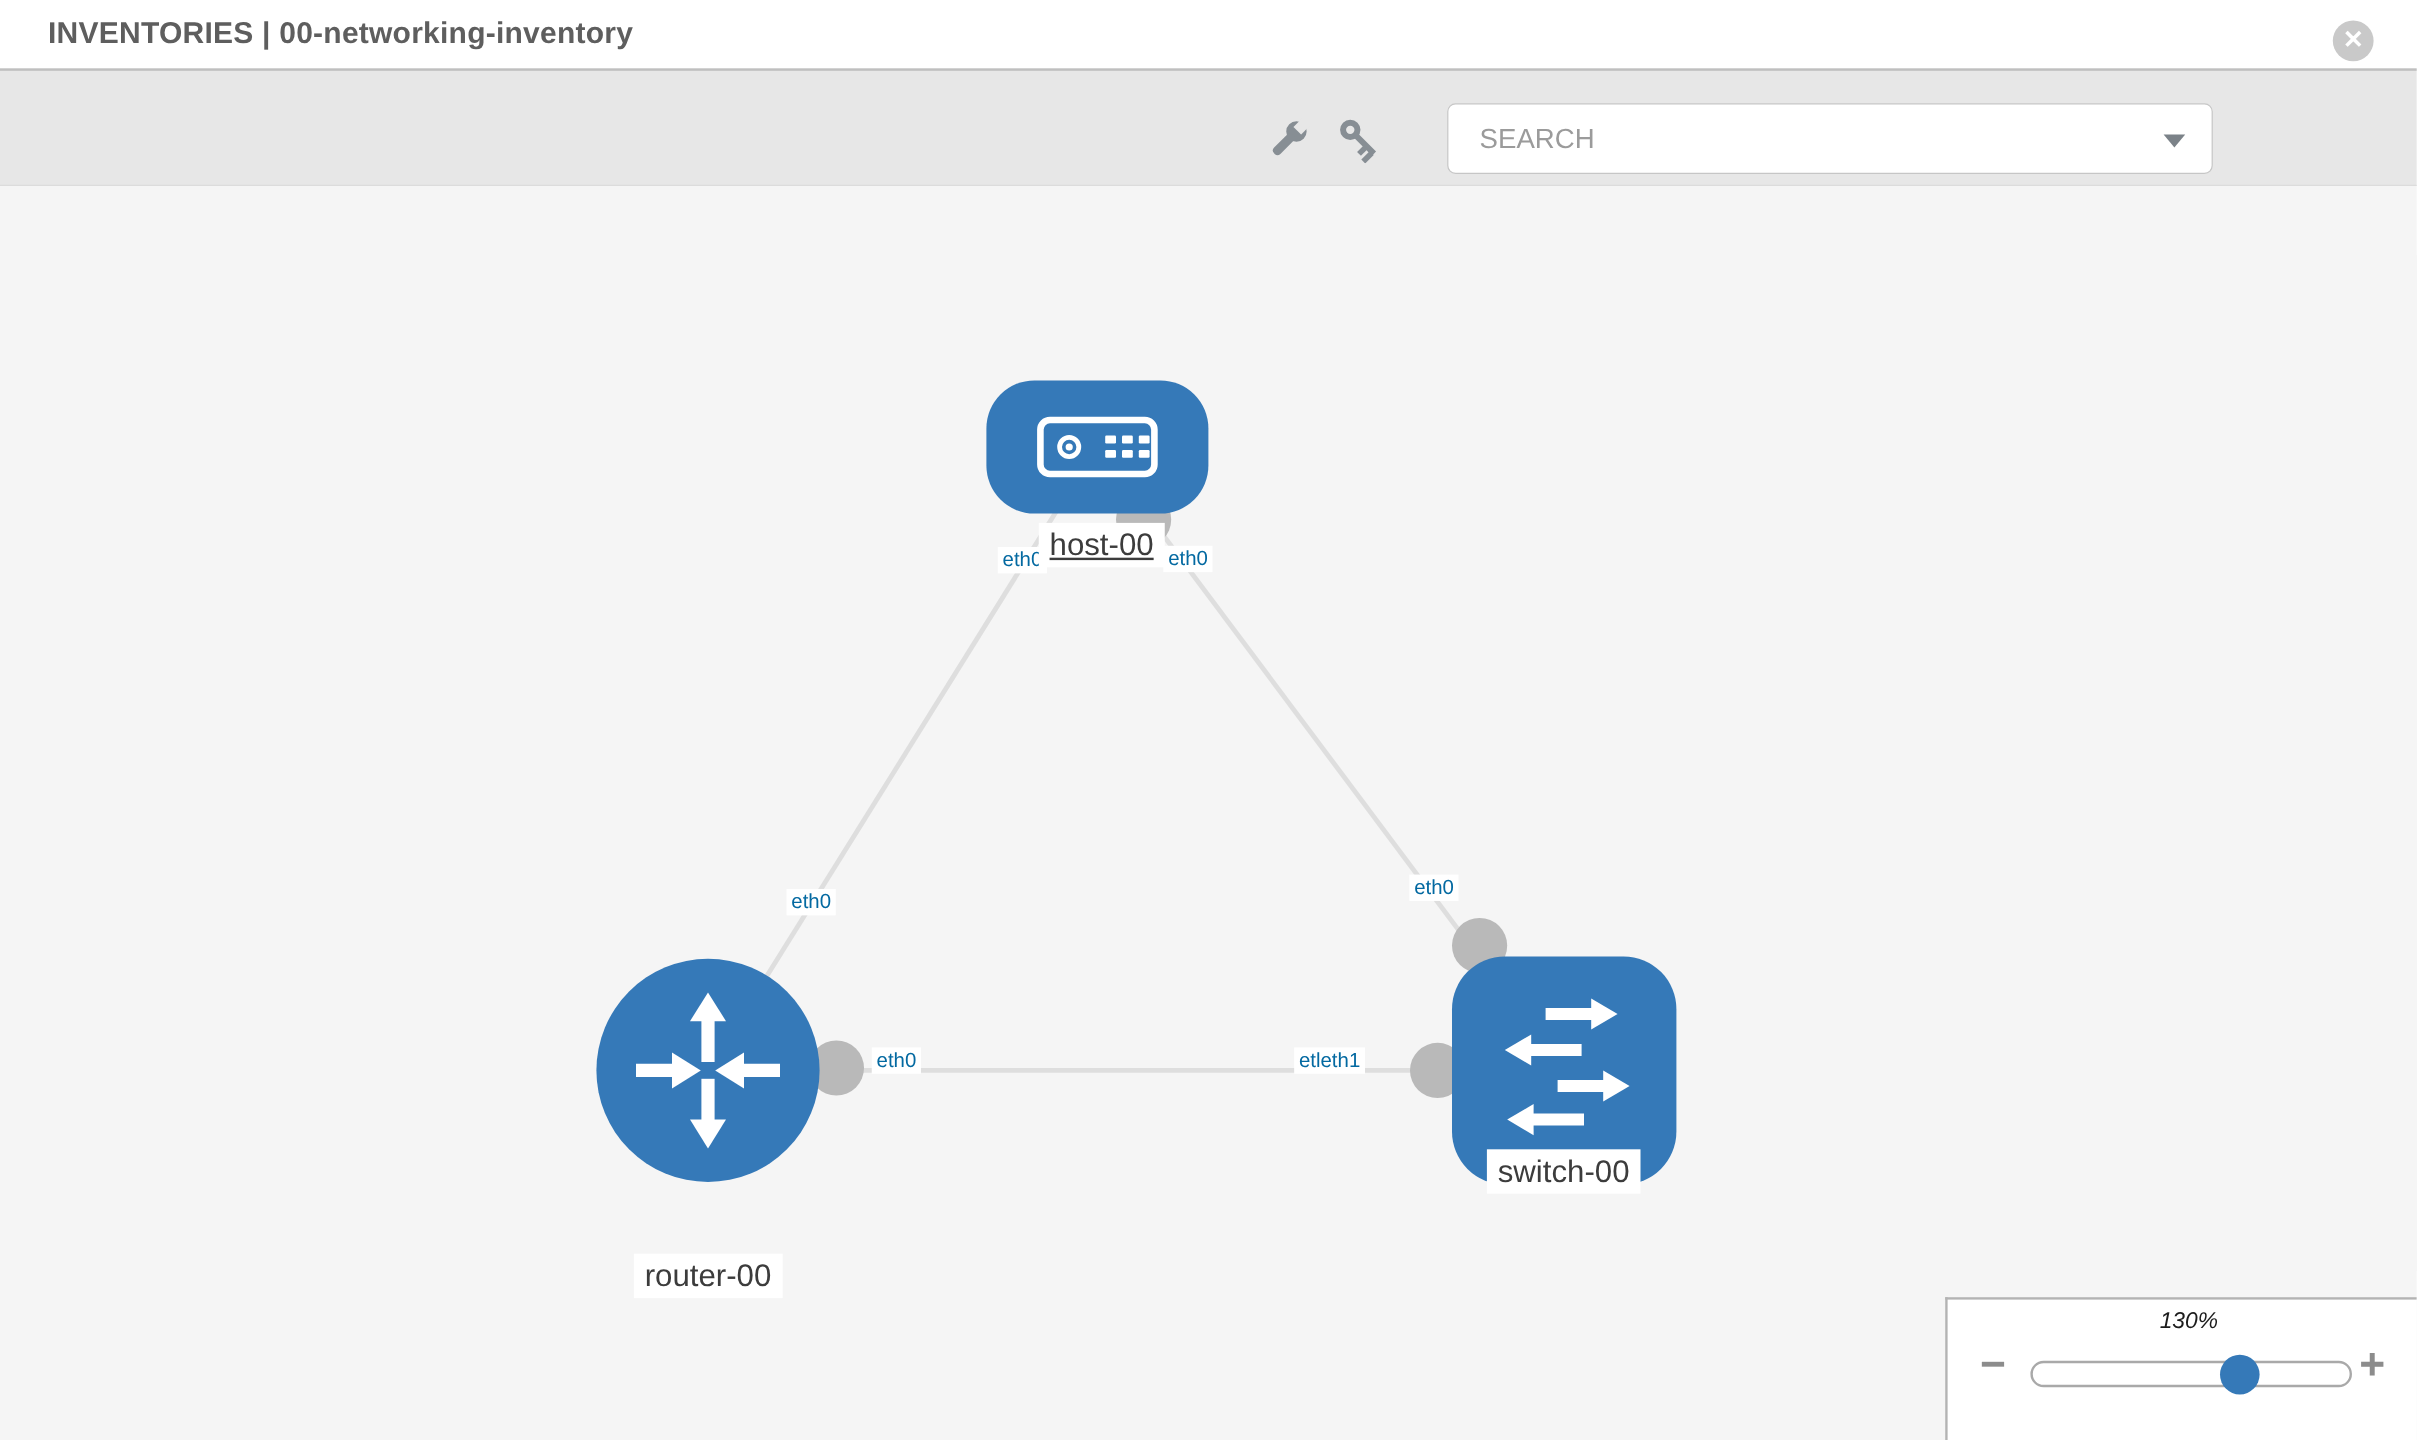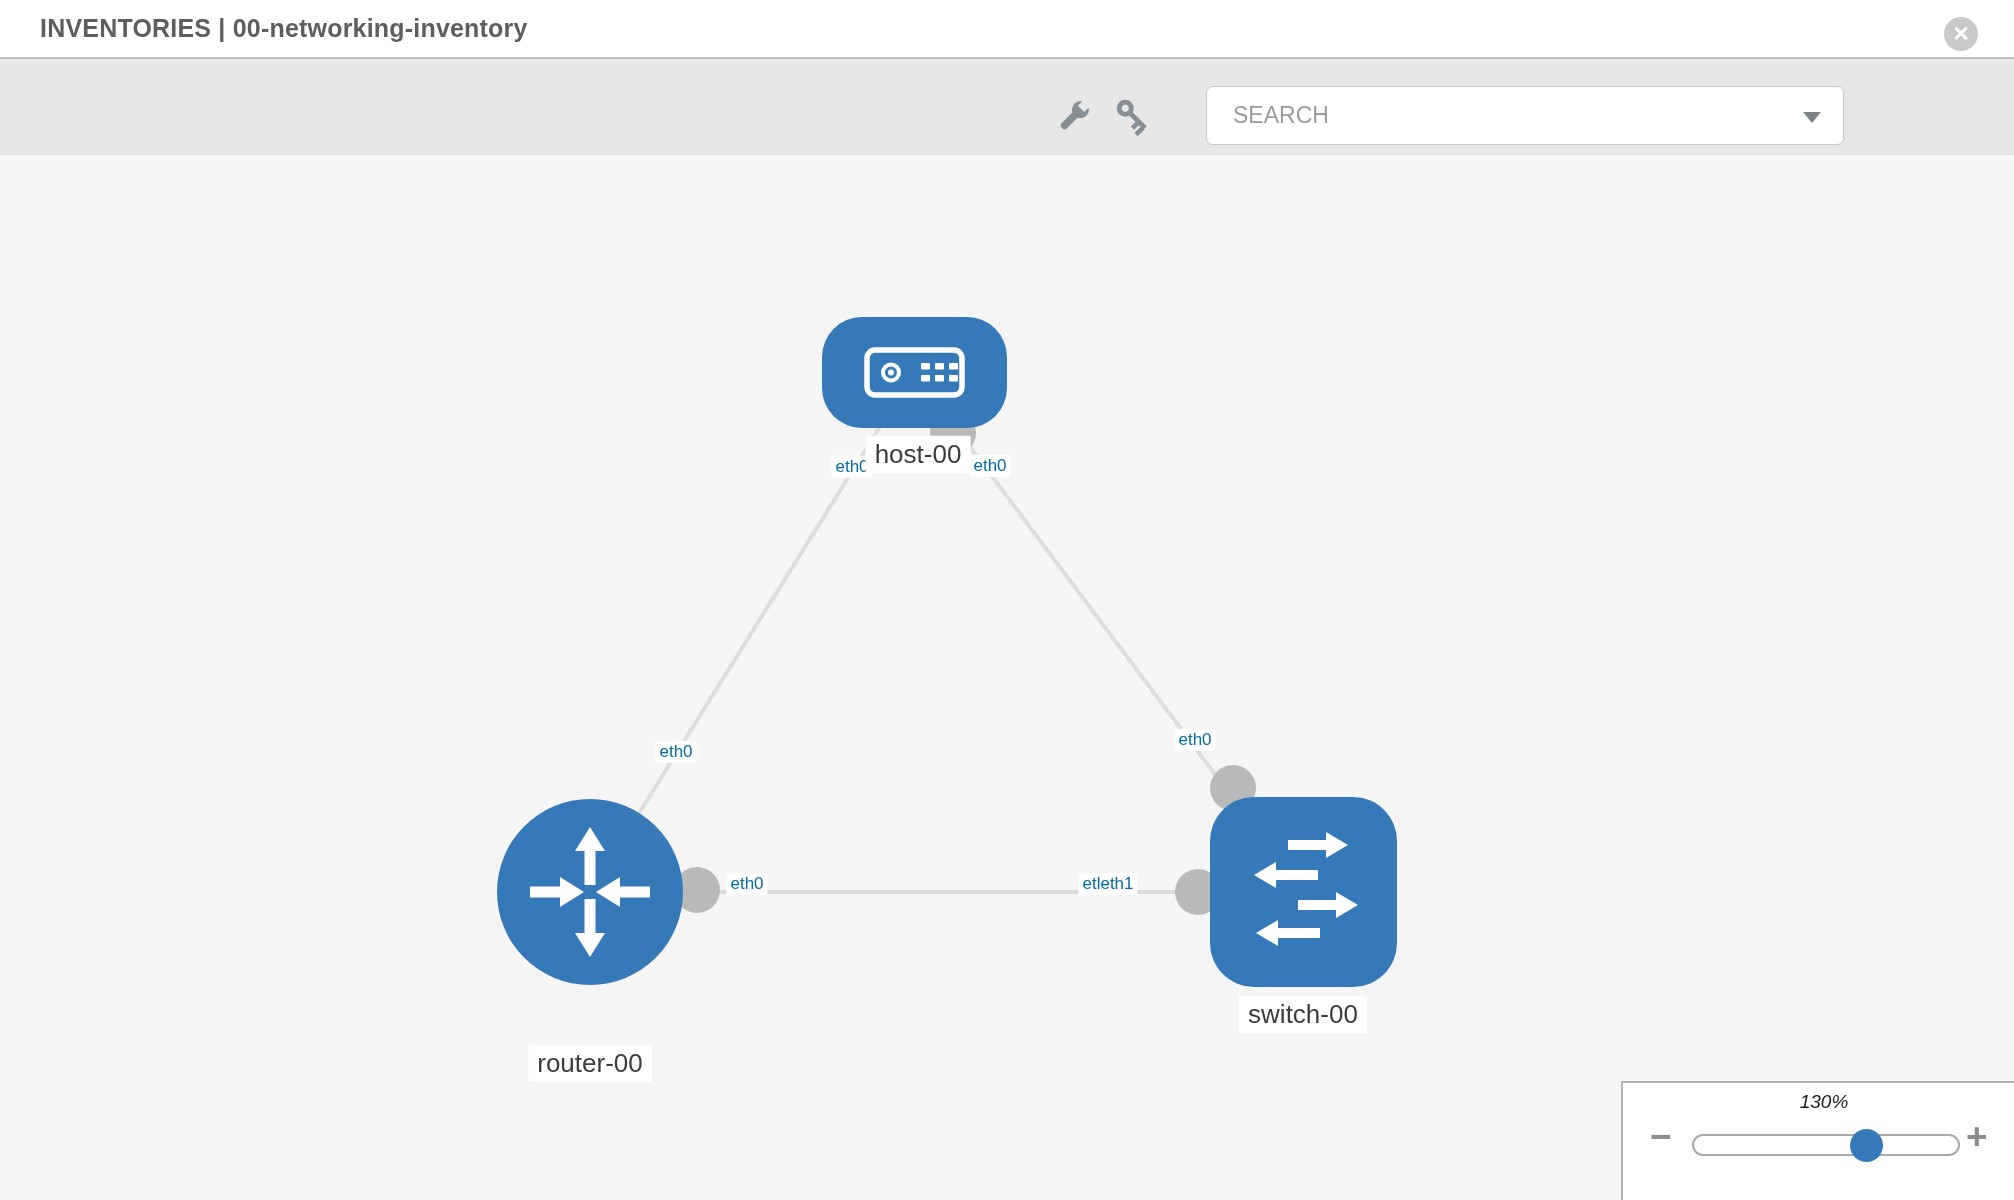--- a/index.html
+++ b/index.html
@@ -165,23 +165,23 @@
       </g>
     </svg>
 
     <div class="edge-label" style="left:852px;top:312px;">eth0</div>
     <div class="edge-label" style="left:990px;top:311px;">eth0</div>
     <div class="edge-label" style="left:676px;top:597px;">eth0</div>
     <div class="edge-label" style="left:1195px;top:585px;">eth0</div>
     <div class="edge-label" style="left:747px;top:729px;">eth0</div>
     <div class="edge-label" style="left:1108px;top:729px;">etleth1</div>
 
-    <div class="node-label" style="left:918px;top:299px;">host-00</div>
+    <div class="node-label" style="left:918px;top:299px;text-decoration:underline;">host-00</div>
     <div class="node-label" style="left:590px;top:908px;">router-00</div>
-    <div class="node-label" style="left:1303px;top:859px;">switch-00</div>
+    <div class="node-label" style="left:1303px;top:821px;">switch-00</div>
 
     <div class="zoom-panel">
       <div class="zoom-level">130%</div>
       <div class="zoom-minus">−</div>
       <div class="zoom-track"></div>
       <div class="zoom-knob"></div>
       <div class="zoom-plus">+</div>
     </div>
   </div>
 

